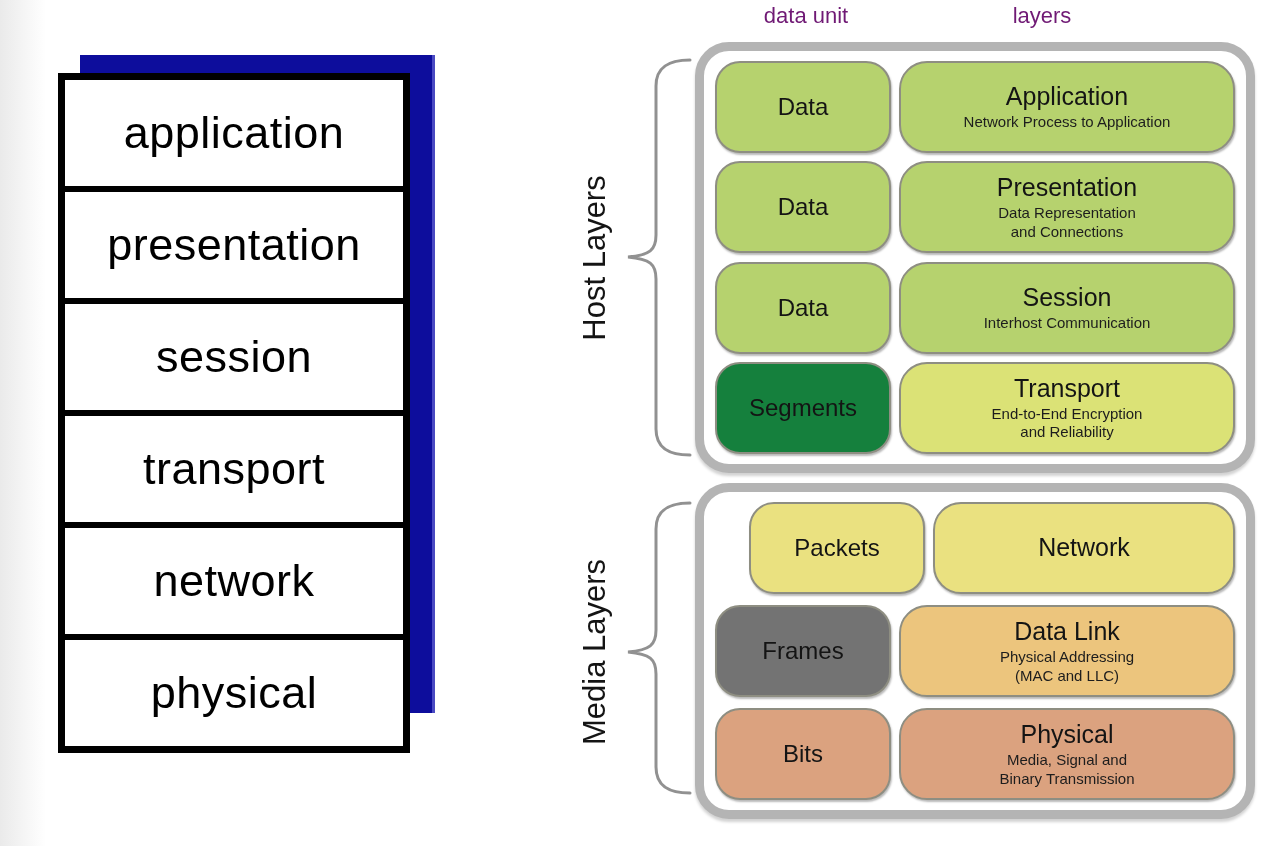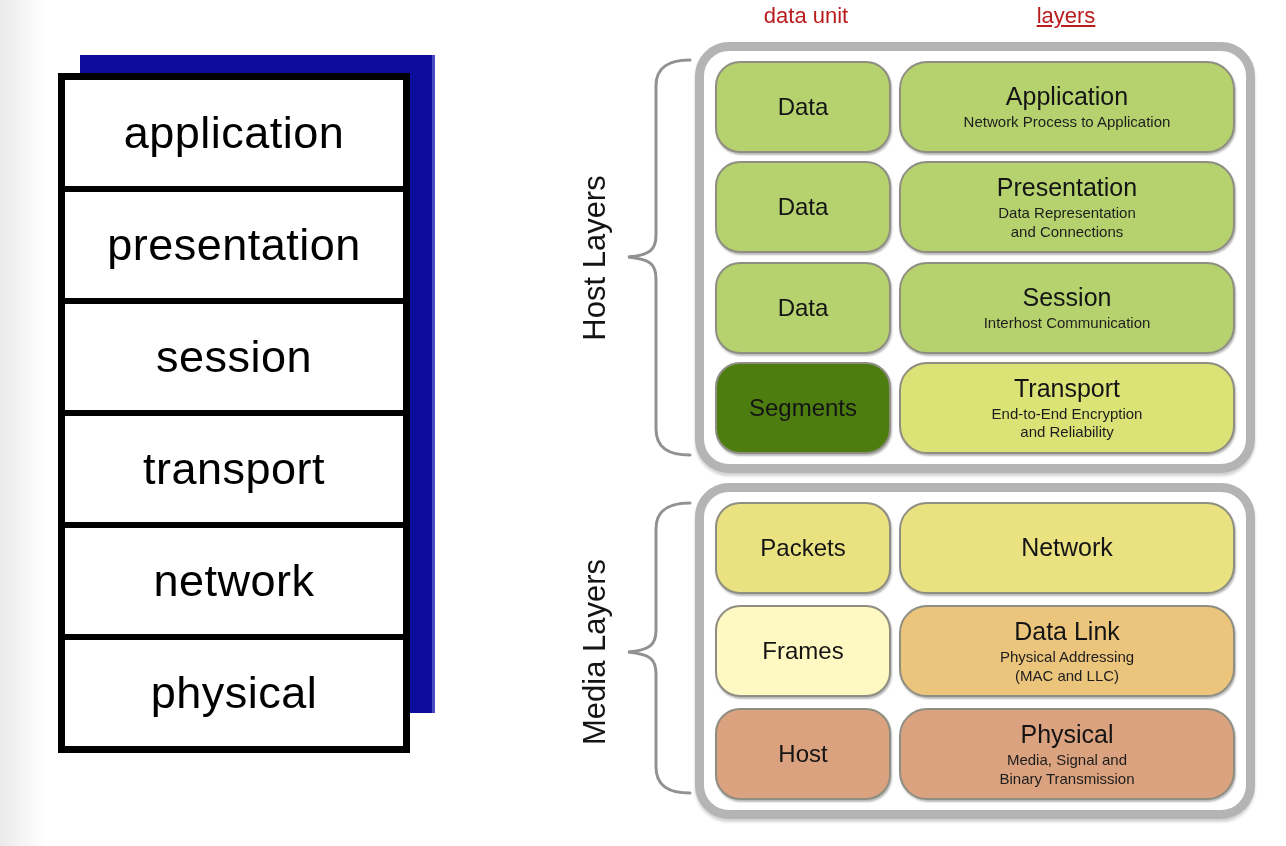--- a/index.html
+++ b/index.html
@@ -29,24 +29,24 @@
   .stack-row {
     flex:1; display:flex; align-items:center; justify-content:center;
     border-bottom:6px solid #000;
     font-size:45px; color:#000; letter-spacing:0.5px;
   }
   .stack-row:last-child { border-bottom:none; }
 
   
   .col-header {
     position:absolute; top:3px; width:220px; text-align:center;
-    font-size:22px; color:#b91c1c;
+    font-size:22px; color:#701a75;
   }
   #hdr-unit   { left:696px; }
-  #hdr-layers { left:956px;text-decoration:underline; }
+  #hdr-layers { left:932px; }
 
   .group-box {
     position:absolute; left:695px; width:560px;
     border:9px solid #b4b4b4; border-radius:34px;
     background:#fff; box-sizing:border-box;
     box-shadow:0 3px 3px rgba(0,0,0,0.18);
     padding:10px 11px;
     display:flex; flex-direction:column; justify-content:space-between;
   }
   #host-box  { top:42px;  height:431px; }
@@ -122,46 +122,46 @@
     </div>
   </div>
   <div class="row">
     <div class="unit-box" style="background-color: rgb(182, 210, 110);">Data</div>
     <div class="layer-box" style="background-color: rgb(182, 210, 110);">
       <div class="layer-title">Session</div>
       <div class="layer-desc">Interhost Communication</div>
     </div>
   </div>
   <div class="row">
-    <div class="unit-box" style="background-color: #4d7c0f;">Segments</div>
+    <div class="unit-box" style="background-color: #15803d;">Segments</div>
     <div class="layer-box" style="background-color: rgb(219, 226, 118);">
       <div class="layer-title">Transport</div>
       <div class="layer-desc">End-to-End Encryption
 and Reliability</div>
     </div>
   </div>
 </div>
 
 <div class="group-box" id="media-box">
   <div class="row">
-    <div class="unit-box" style="background-color: rgb(234, 225, 128);">Packets</div>
+    <div class="unit-box" style="background-color: rgb(234, 225, 128); margin-left: 34px;">Packets</div>
     <div class="layer-box" style="background-color: rgb(234, 225, 128);">
       <div class="layer-title">Network</div>
     </div>
   </div>
   <div class="row">
-    <div class="unit-box" style="background-color: #fef9c3;">Frames</div>
+    <div class="unit-box" style="background-color: #737373;">Frames</div>
     <div class="layer-box" style="background-color: rgb(236, 197, 125);">
       <div class="layer-title">Data Link</div>
       <div class="layer-desc">Physical Addressing
 (MAC and LLC)</div>
     </div>
   </div>
   <div class="row">
-    <div class="unit-box" style="background-color: rgb(219, 162, 127);">Host</div>
+    <div class="unit-box" style="background-color: rgb(219, 162, 127);">Bits</div>
     <div class="layer-box" style="background-color: rgb(219, 162, 127);">
       <div class="layer-title">Physical</div>
       <div class="layer-desc">Media, Signal and
 Binary Transmission</div>
     </div>
   </div>
 </div>
 
 <svg class="brace" id="host-brace" width="85" height="412" viewBox="0 0 85 412">
   <path d="M78 8 C58 8 44 14 44 34 L44 183 C44 198 38 203 16 205 C38 207 44 212 44 227 L44 377 C44 397 58 403 78 403" fill="none" stroke="#919191" stroke-width="3" stroke-linecap="round"></path>

